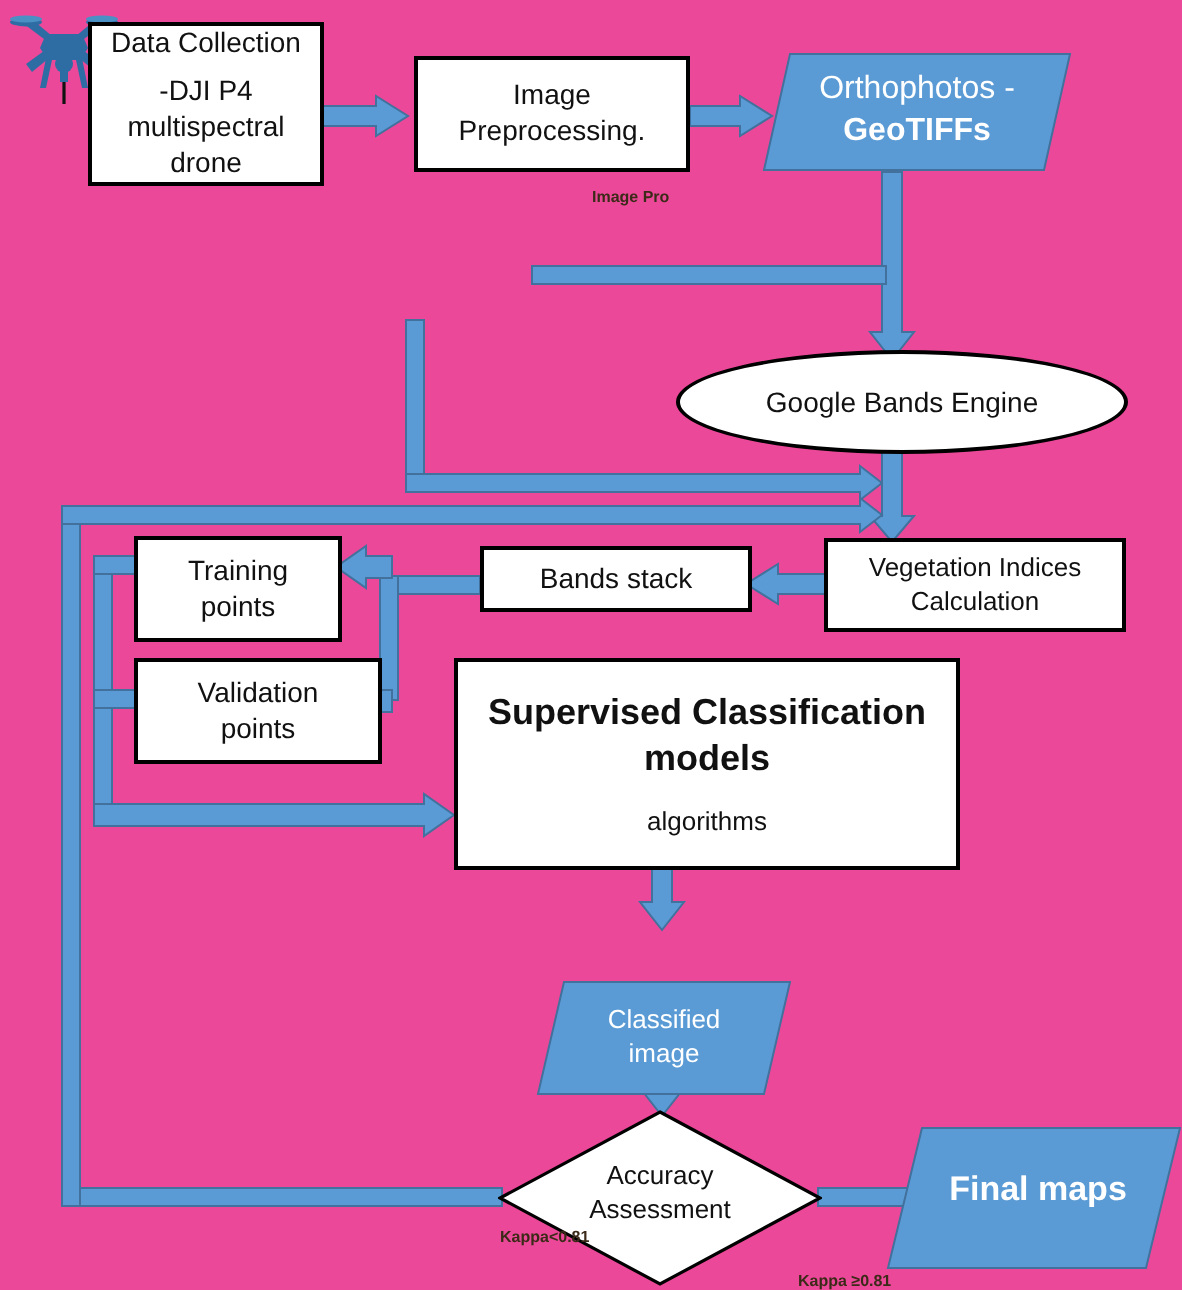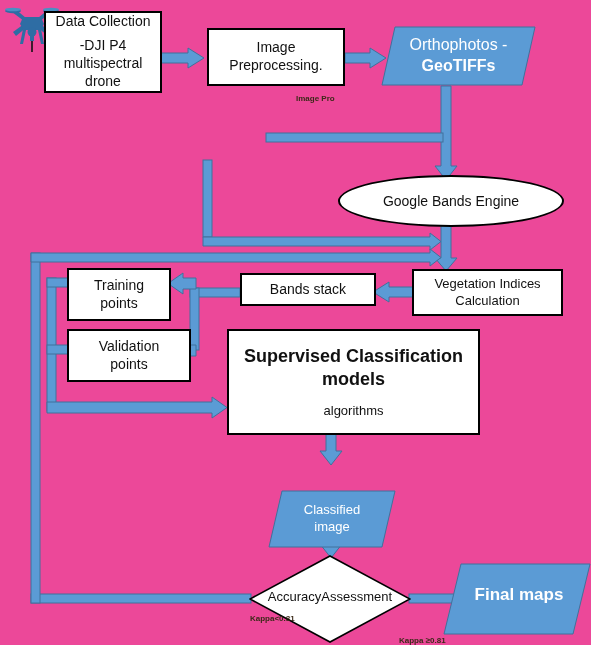--- a/index.html
+++ b/index.html
@@ -59,21 +59,21 @@
     align-items: center;
     justify-content: center;
     text-align: center;
     color: #111111;
   }
   .diamond-wrap { position: absolute; }
   .diamond-wrap svg { position: absolute; left:0; top:0; }
   .diamond-text {
     position: absolute;
     left:0; top:0; right:0; bottom:0;
-    display:flex; 
+    display:flex; flex-direction:column;
     align-items:center; justify-content:center;
     text-align:center; color:#111; line-height:1.3;
     pointer-events:none;
   }
   .lbl {
     position: absolute;
     color: #3b2a18;
     font-weight: bold;
     white-space: nowrap;
     padding-left: 36px;

